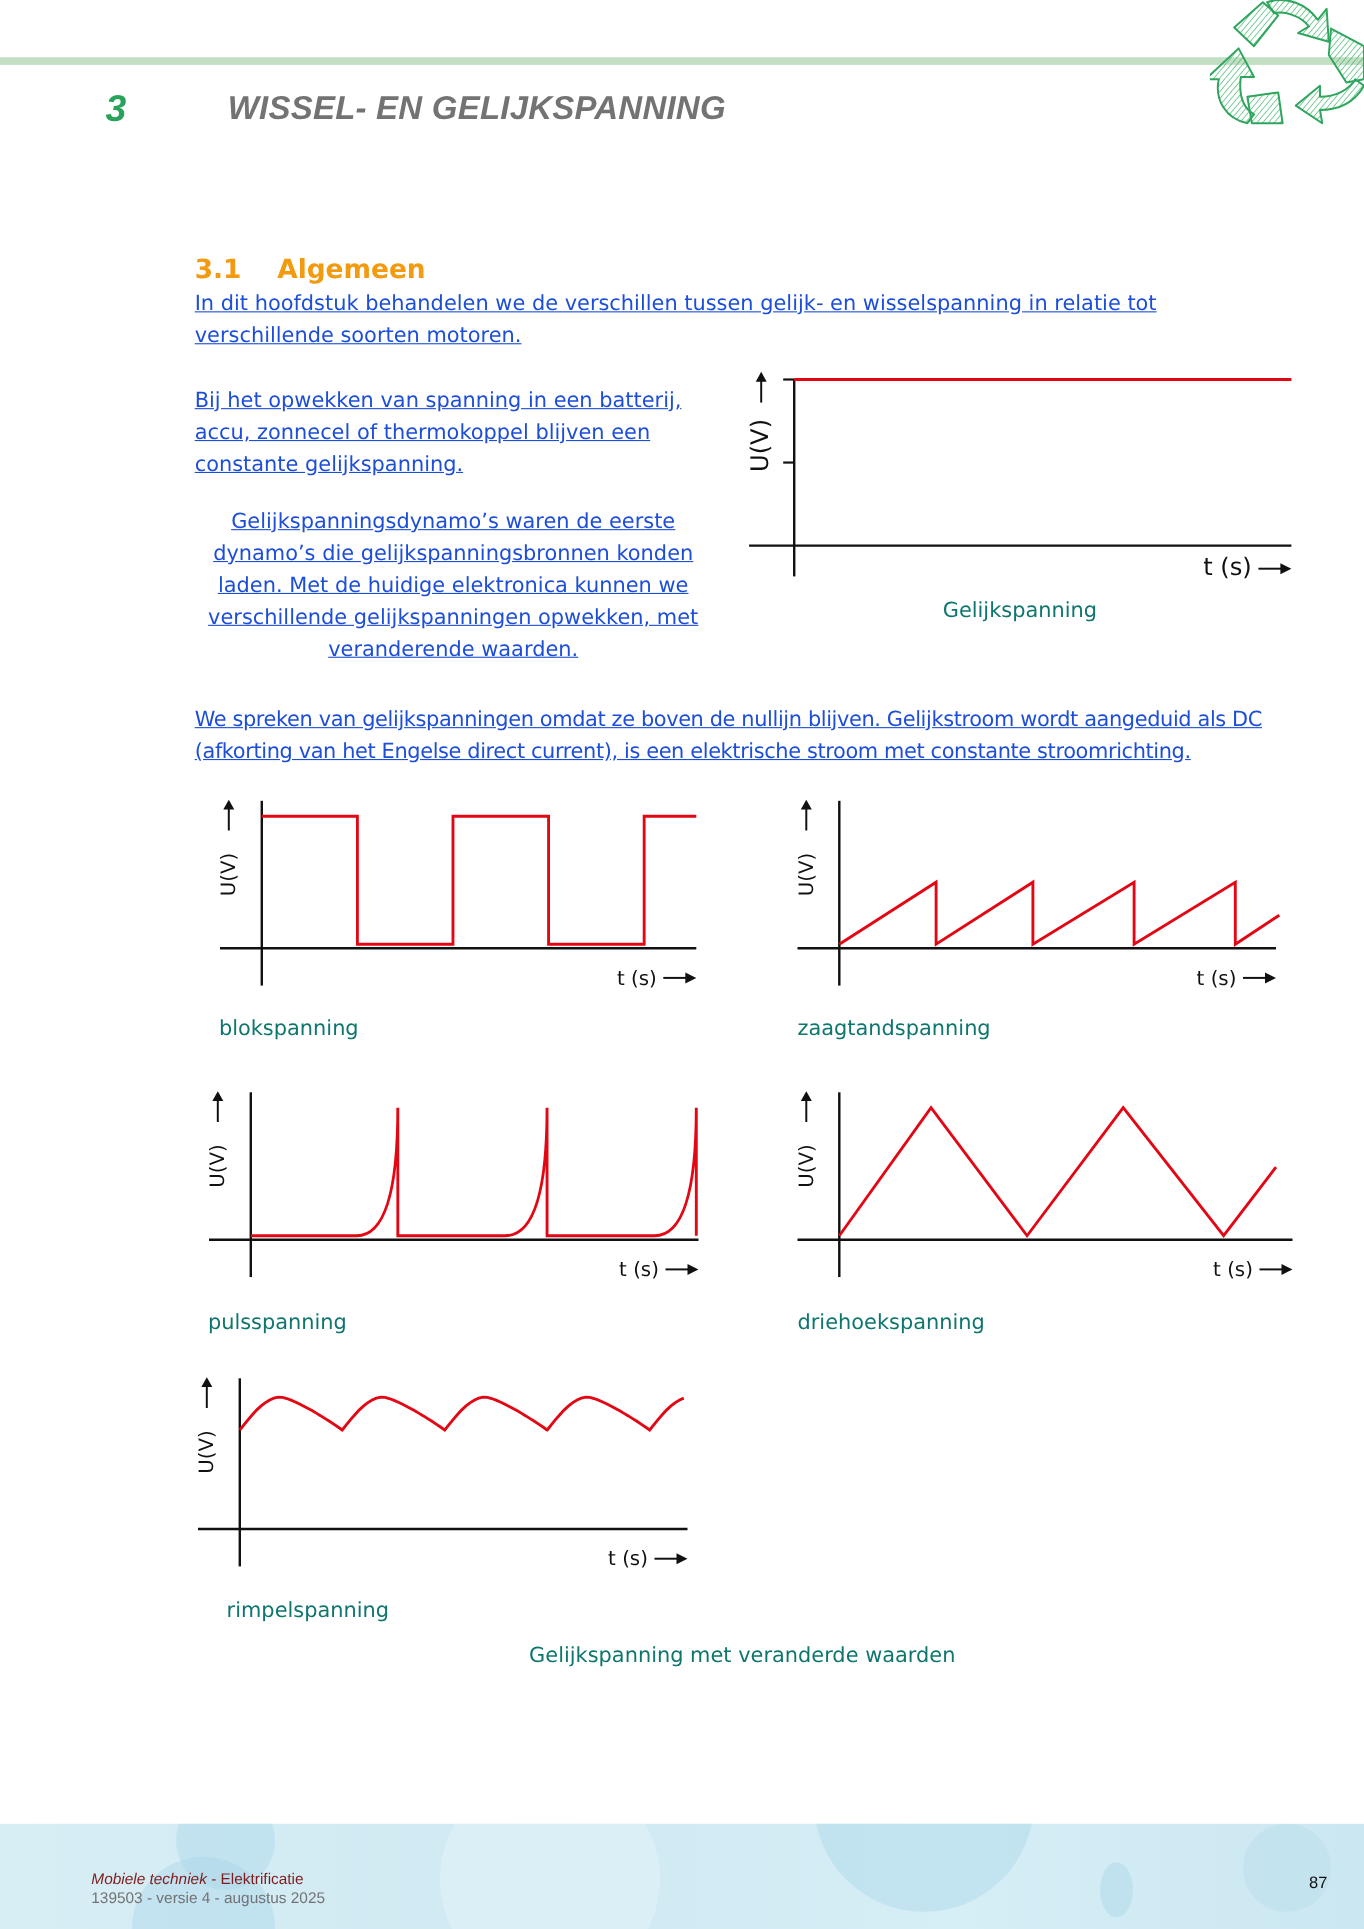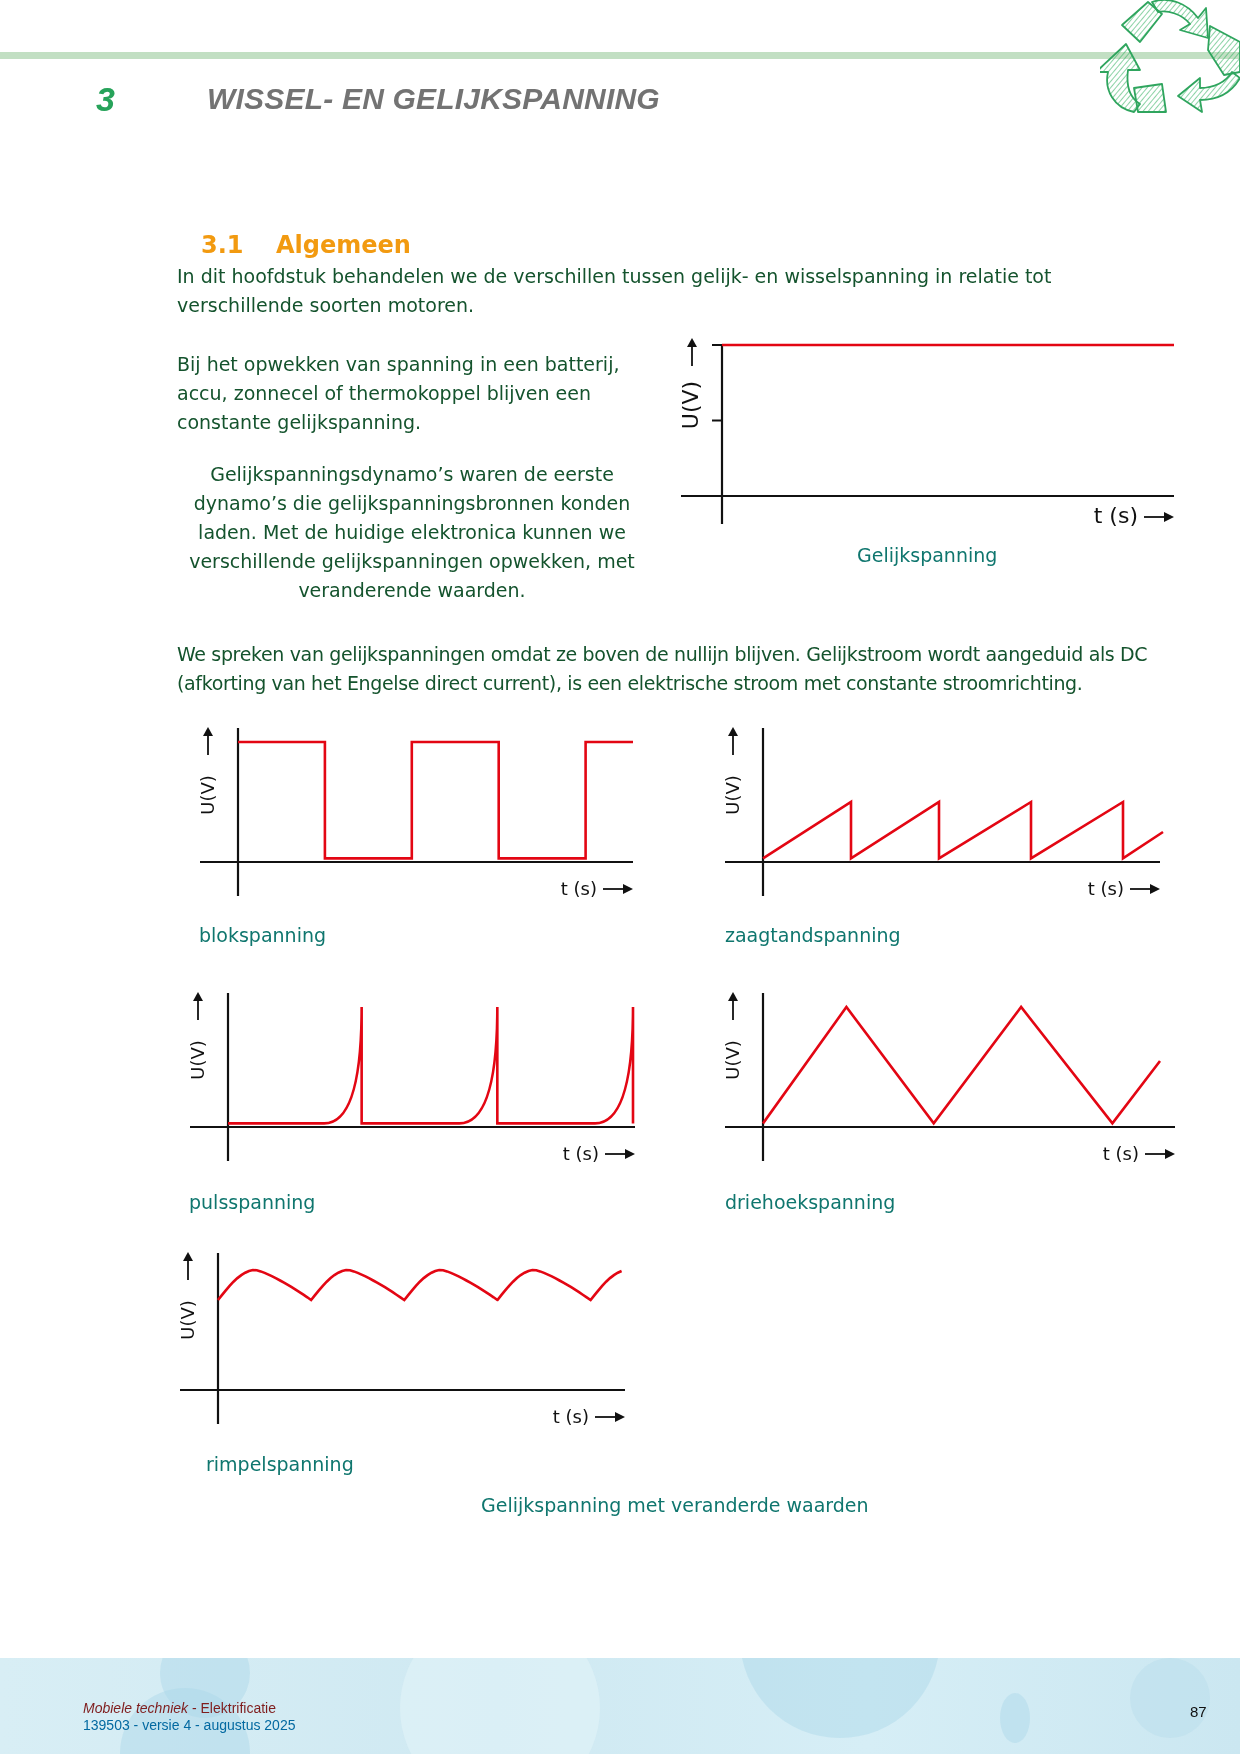--- a/index.html
+++ b/index.html
@@ -15,38 +15,38 @@
     color: #27a35a; font-family: "Liberation Sans", sans-serif;
   }
   .chap-title {
     position: absolute; left: 207px; top: 82px; font-size: 30px; font-weight: bold; font-style: italic;
     color: #737373; font-family: "Liberation Sans", sans-serif; letter-spacing: 0.2px;
   }
   .sec-head {
     position: absolute; left: 177px; top: 231px; font-size: 24px; font-weight: bold; color: #f29a10;
     font-family: "DejaVu Sans", sans-serif;
   }
-  .sec-head .num { display: inline-block; width: 75px; margin-left: 24px; }
-  .para { position: absolute; font-size: 19px; line-height: 29px; color: #14532d; margin: 0; }
+  .sec-head .num { display: inline-block; width: 75px; }
+  .para { position: absolute; font-size: 19px; line-height: 29px; color: #1d4ed8; margin: 0; text-decoration: underline; }
   .p-intro { left: 177px; top: 262px; width: 940px; }
   .p-left1 { left: 177px; top: 350px; width: 470px; }
   .p-left2 { left: 177px; top: 460px; width: 470px; text-align: center; }
   .p-dc { left: 177px; top: 640px; width: 1010px; letter-spacing: -0.35px; }
   .caption { position: absolute; font-size: 19px; color: #0f766e; }
   svg.chart { position: absolute; overflow: visible; }
   svg.chart text { font-family: "DejaVu Sans", sans-serif; fill: #111; }
   .footer {
     position: absolute; left: 0; top: 1658px; width: 1240px; height: 96px;
     background: linear-gradient(90deg, #d8eef5 0%, #cfe9f2 40%, #d6eef6 70%, #cbe7f1 100%);
     overflow: hidden;
   }
   .bubble { position: absolute; border-radius: 50%; background: rgba(170, 215, 232, 0.45); }
   .foot-line1 { position: absolute; left: 83px; top: 1700px; font-size: 14px; color: #7f1d1d; font-family: "Liberation Sans", sans-serif; }
   .foot-line1 i { font-style: italic; }
-  .foot-line2 { position: absolute; left: 83px; top: 1717px; font-size: 14px; color: #0369a1; font-family: "Liberation Sans", sans-serif; }
+  .foot-line2 { position: absolute; left: 83px; top: 1717px; font-size: 14px; color: #737373; font-family: "Liberation Sans", sans-serif; }
   .page-num { position: absolute; left: 1190px; top: 1703px; font-size: 15px; color: #111; font-family: "Liberation Sans", sans-serif; text-align: right; }
 </style>
 </head>
 <body>
 
 <div class="top-rule"></div>
 
 <svg class="recycle" viewBox="0 0 140 125">
   <defs>
     <pattern id="hatch" width="4" height="4" patternUnits="userSpaceOnUse" patternTransform="rotate(40)">

